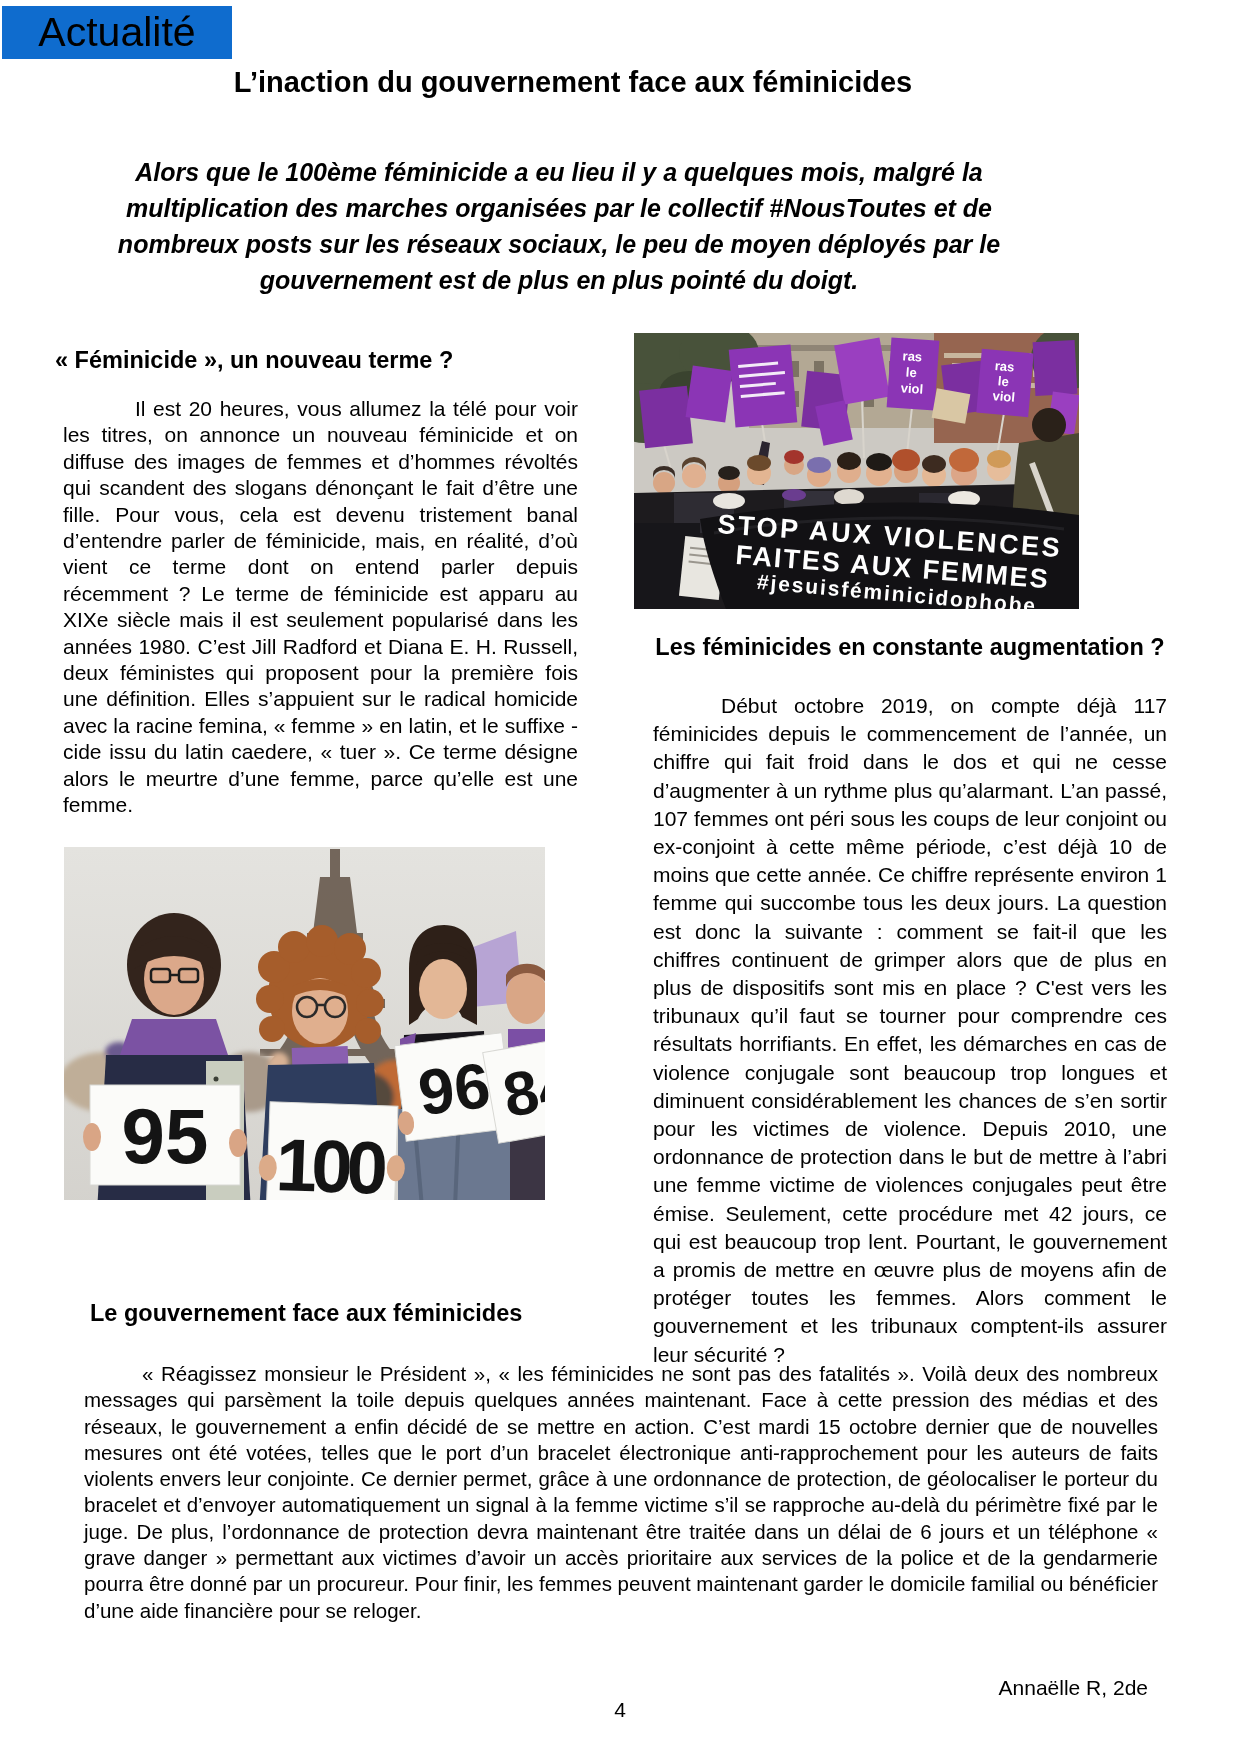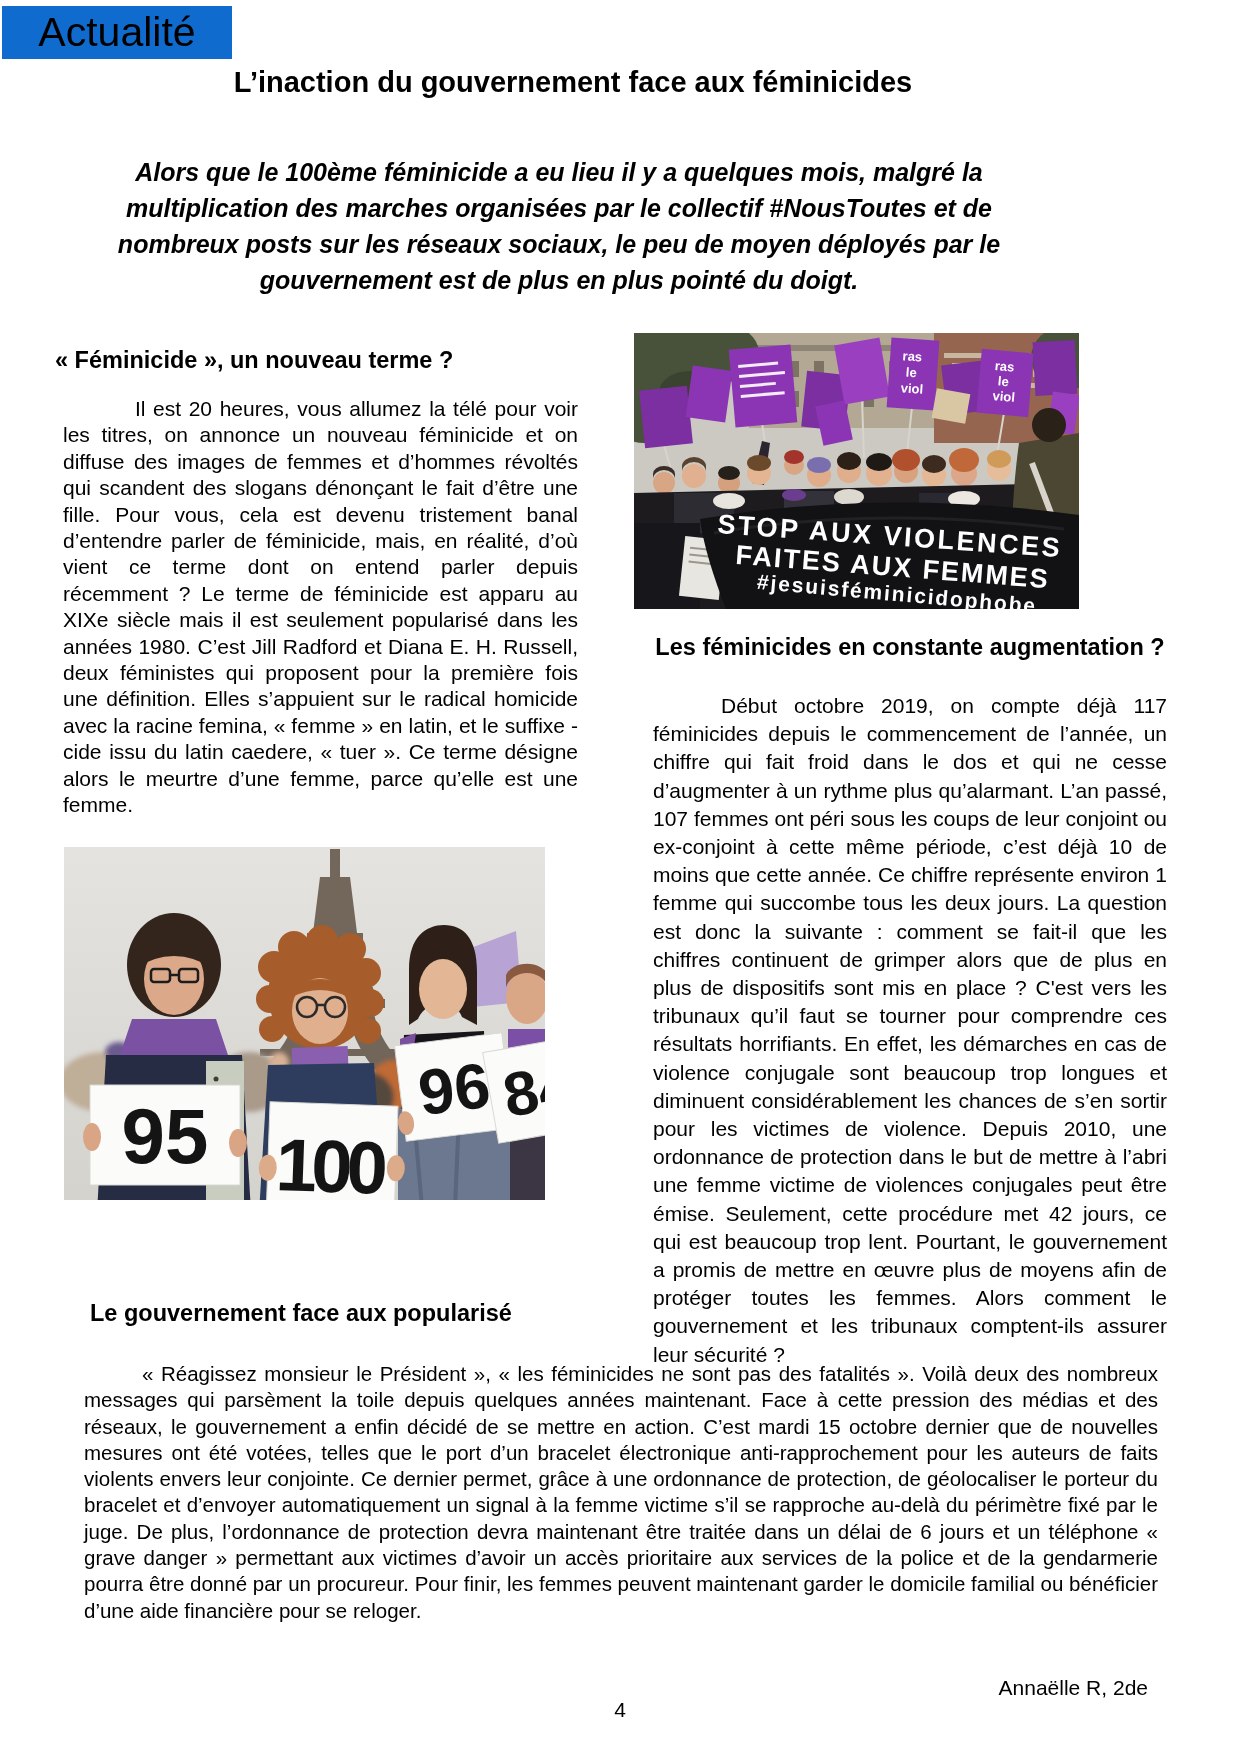--- a/index.html
+++ b/index.html
@@ -320,21 +320,21 @@
         <text x="0" y="24" text-anchor="middle" font-size="64" font-weight="bold" fill="#141414">96</text>
         <ellipse cx="-52" cy="30" rx="8" ry="12" fill="#d9a585"></ellipse>
       </g>
       <g transform="translate(472 243) rotate(-10)">
         <rect x="-46" y="-46" width="96" height="92" fill="#fbfbf9" stroke="#d8d8d4" stroke-width="1"></rect>
         <text x="2" y="22" text-anchor="middle" font-size="62" font-weight="bold" fill="#141414">84</text>
       </g>
     </svg>
   </figure>
 
-  <h2 class="abs colhead caption2">Le gouvernement face aux popularisé</h2>
+  <h2 class="abs colhead caption2">Le gouvernement face aux féminicides</h2>
 
   <p class="abs bottom-par">« Réagissez monsieur le Président », « les féminicides ne sont pas des fatalités ». Voilà deux des nombreux messages qui parsèment la toile depuis quelques années maintenant. Face à cette pression des médias et des réseaux, le gouvernement a enfin décidé de se mettre en action. C’est mardi 15 octobre dernier que de nouvelles mesures ont été votées, telles que le port d’un bracelet électronique anti-rapprochement pour les auteurs de faits violents envers leur conjointe. Ce dernier permet, grâce à une ordonnance de protection, de géolocaliser le porteur du bracelet et d’envoyer automatiquement un signal à la femme victime s’il se rapproche au-delà du périmètre fixé par le juge. De plus, l’ordonnance de protection devra maintenant être traitée dans un délai de 6 jours et un téléphone « grave danger » permettant aux victimes d’avoir un accès prioritaire aux services de la police et de la gendarmerie pourra être donné par un procureur. Pour finir, les femmes peuvent maintenant garder le domicile familial ou bénéficier d’une aide financière pour se reloger.</p>
 
   <div class="abs byline">Annaëlle R, 2de</div>
 
   <div class="abs pagenum">4</div>
 
 </div>
 
 </body></html>

